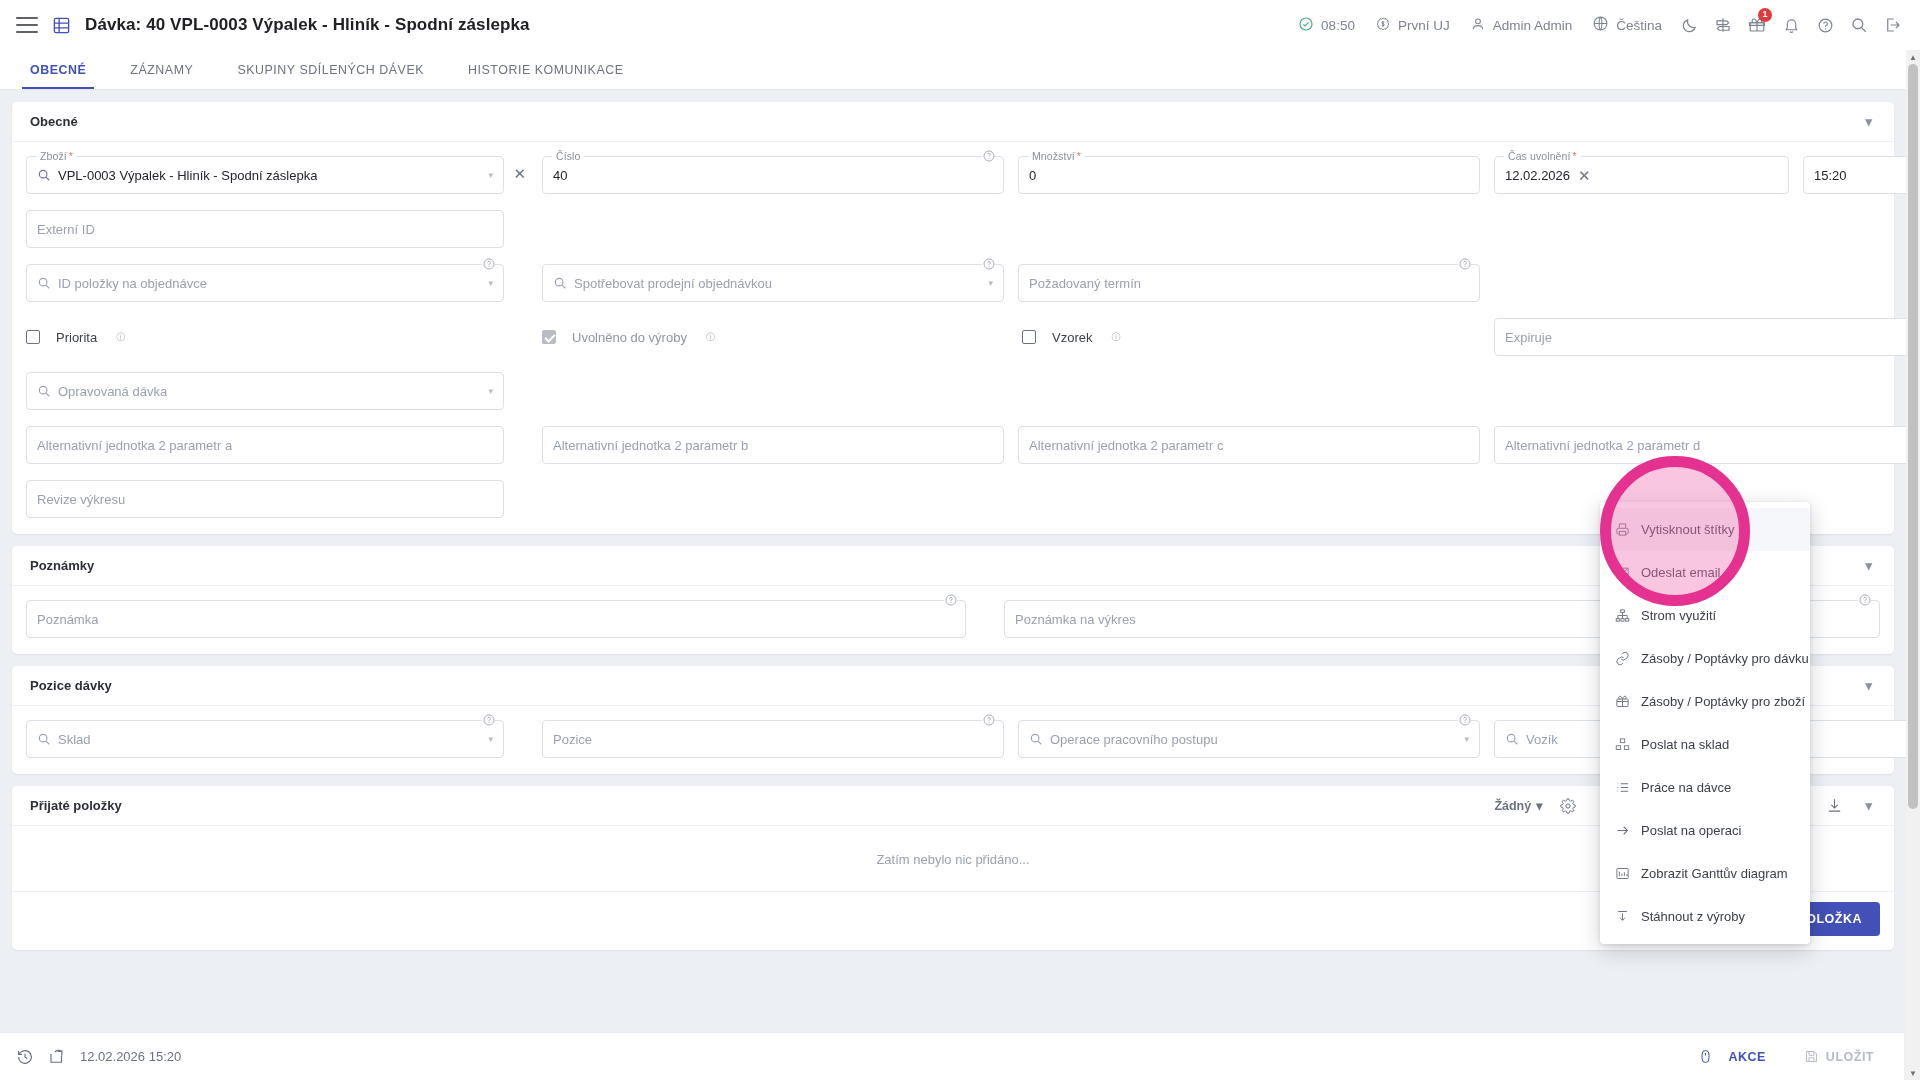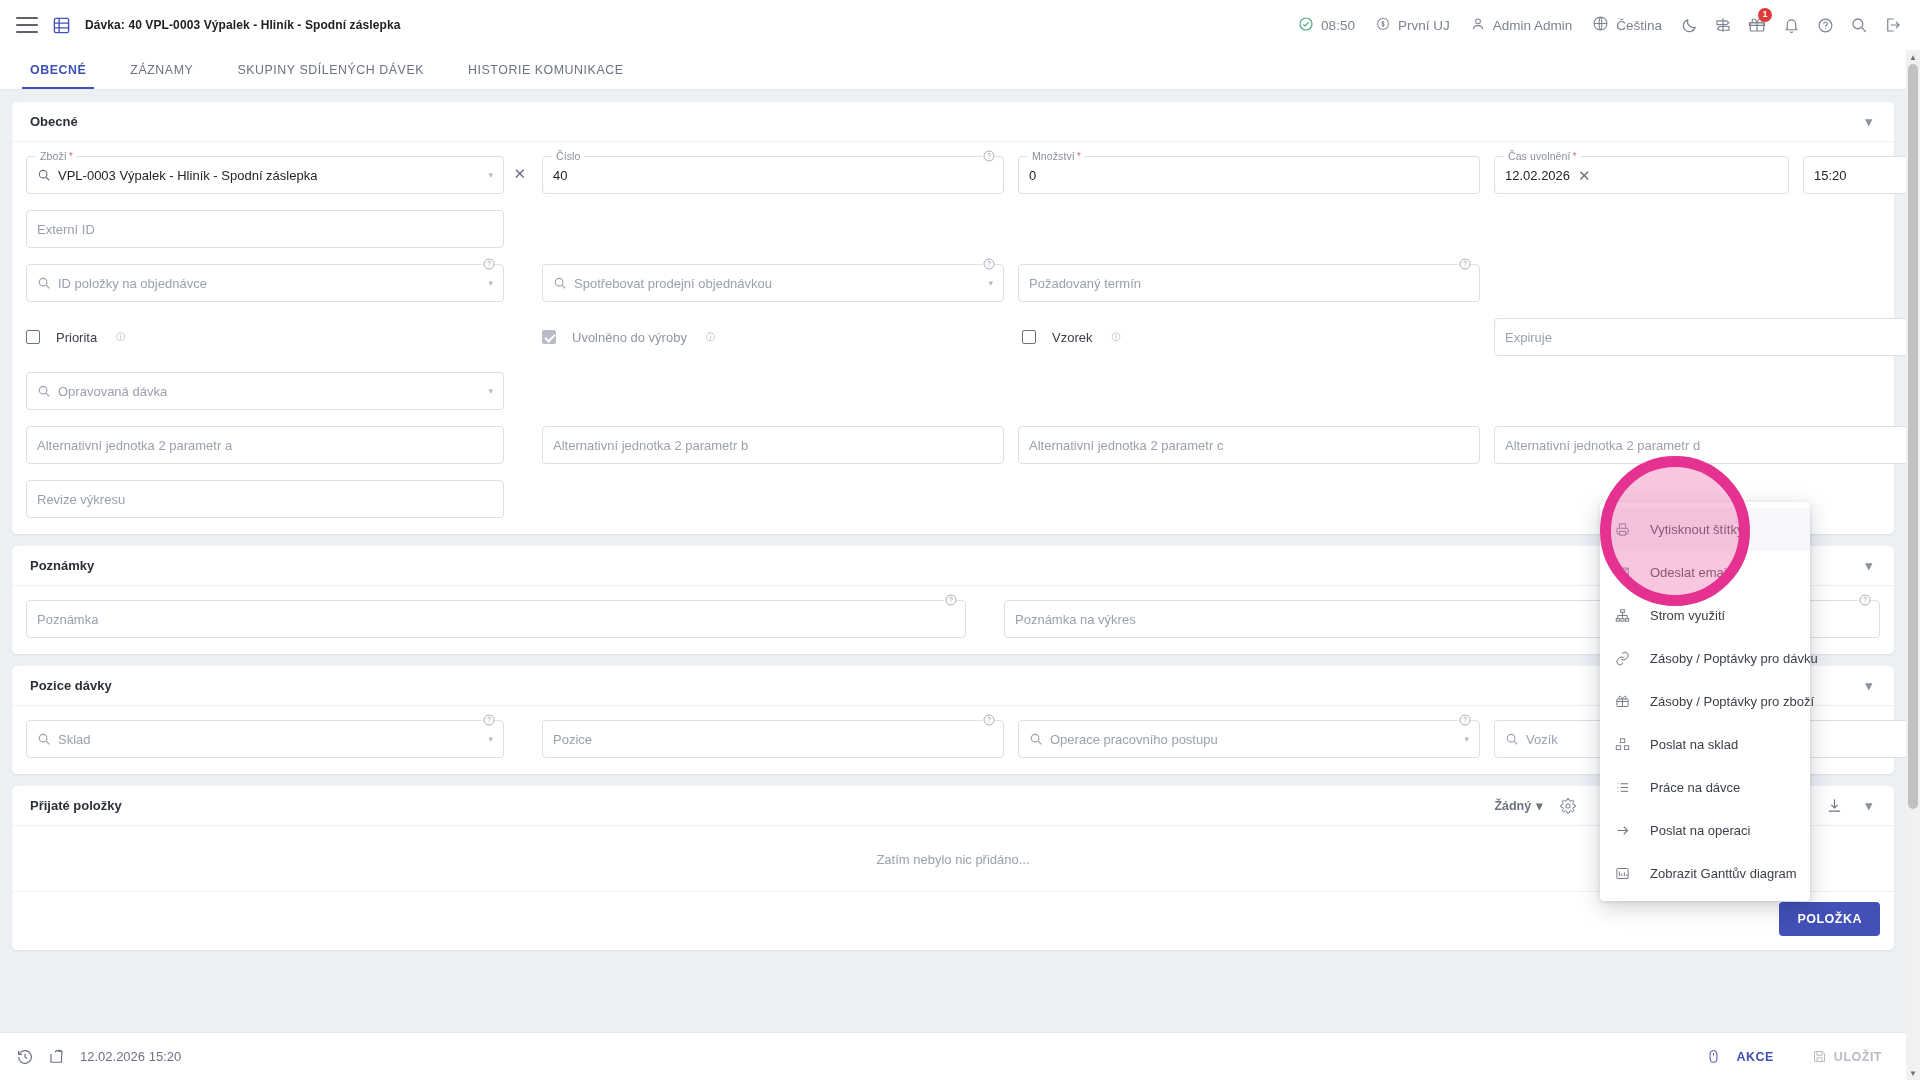--- a/index.html
+++ b/index.html
@@ -13,21 +13,21 @@
 
   
   .topbar {
     height: 50px; background:#fff; display:flex; align-items:center;
     padding: 0 10px 0 16px; position:relative; z-index: 30;
   }
   .topbar .left { display:flex; align-items:center; gap:14px; }
   .hamburger { width:22px; height:16px; display:flex; flex-direction:column; justify-content:space-between; cursor:pointer; }
   .hamburger i { display:block; height:2px; background:#5f6368; border-radius:1px; }
   .grid-icon svg { display:block; }
-  .page-title { font-size:12px; font-weight:700; color:#202124; letter-spacing:.1px; white-space:nowrap; }
+  .page-title { font-size:17px; font-weight:700; color:#202124; letter-spacing:.1px; white-space:nowrap; }
   .topbar .right { margin-left:auto; display:flex; align-items:center; gap:0px; }
   .tb-item { display:flex; align-items:center; gap:7px; padding:0 10px; height:50px; color:#7d8391; font-size:13.5px; cursor:pointer; white-space:nowrap;}
   .tb-icon { display:flex; align-items:center; justify-content:center; width:34px; height:50px; cursor:pointer; position:relative; }
   .badge {
     position:absolute; top:8px; right:2px; background:#e03b3b; color:#fff;
     font-size:9px; line-height:13px; min-width:14px; height:14px; border-radius:7px;
     text-align:center; font-weight:700; padding:0 3px;
   }
 
   
@@ -103,21 +103,21 @@
 
   .add-btn {
     background:#4250b8; color:#fff; border:none; border-radius:4px;
     height:34px; padding:0 18px; font-size:12.5px; font-weight:700; letter-spacing:.5px;
     cursor:pointer; text-transform:uppercase; font-family:"Liberation Sans", sans-serif;
   }
   .card-foot { display:flex; justify-content:flex-end; padding:10px 14px 14px; }
 
   
   .bottombar {
-    position:absolute; left:0; right:8px; bottom:0; height:48px; background:#fff;
+    position:absolute; left:0; right:16px; bottom:0; height:48px; background:#fff;
     display:flex; align-items:center; padding:0 16px; border-top:1px solid #e6e9ef; z-index:28;
   }
   .bb-left { display:flex; align-items:center; gap:14px; color:#6c7280; font-size:13px; }
   .bb-right { margin-left:auto; display:flex; align-items:center; gap:10px; }
   .btn-ghost {
     display:flex; align-items:center; gap:15px; height:32px; padding:0 14px;
     font-size:12.5px; font-weight:700; letter-spacing:.5px; color:#4250b8;
     background:transparent; border:none; border-radius:4px; cursor:pointer; text-transform:uppercase;
     font-family:"Liberation Sans", sans-serif;
   }
@@ -128,21 +128,21 @@
     font-family:"Liberation Sans", sans-serif;
   }
 
   
   .menu {
     position:absolute; left:1600px; top:502px; width:210px; background:#fff;
     border-radius:4px; box-shadow:0 6px 22px rgba(16,24,40,.20), 0 1px 4px rgba(16,24,40,.12);
     padding:6px 0; z-index:50;
   }
   .menu-item {
-    display:flex; align-items:center; gap:20px; height:43px; padding:0 14px;
+    display:flex; align-items:center; gap:11px; height:43px; padding:0 14px;
     font-size:13px; color:#3c4149; cursor:pointer; white-space:nowrap;
   }
   .menu-item.hl { background:#f6f7fa; }
   .mi-ico { width:16px; height:16px; flex:0 0 auto; display:flex; align-items:center; justify-content:center; color:#6f757f; }
 
   
   .click-ring {
     position:absolute; left:1600px; top:456px; width:150px; height:150px;
     border-radius:50%; border:11px solid #e5318f; background:rgba(240,120,180,.42);
     z-index:60; pointer-events:none;
@@ -727,20 +727,28 @@
       <span>Poslat na operaci</span>
     </div>
     <div class="menu-item">
       <span class="mi-ico">
         <svg width="15" height="15" viewBox="0 0 24 24" fill="none" stroke="#6f757f" stroke-width="1.5">
             <rect x="3" y="4" width="18" height="16" rx="1"></rect>
             <path d="M7 16V9M11 16v-4M15 16v-6M19 16v-3"></path>
           </svg>
       </span>
       <span>Zobrazit Ganttův diagram</span>
+    </div>
+    <div class="menu-item">
+      <span class="mi-ico">
+        <svg width="15" height="15" viewBox="0 0 24 24" fill="none" stroke="#6f757f" stroke-width="1.6">
+            <path d="M5 4h14M12 7v11M8 14l4 4 4-4"></path>
+          </svg>
+      </span>
+      <span>Stáhnout z výroby</span>
     </div>
   </div>
 
   <div class="click-ring"></div>
 
   <div class="bottombar">
     <div class="bb-left">
       <span style="display:flex; cursor:pointer;">
         <svg width="18" height="18" viewBox="0 0 24 24" fill="none" stroke="#6c7280" stroke-width="1.6">
             <path d="M3.5 12a8.5 8.5 0 1 0 2.6-6.1L3.5 8.5"></path>

